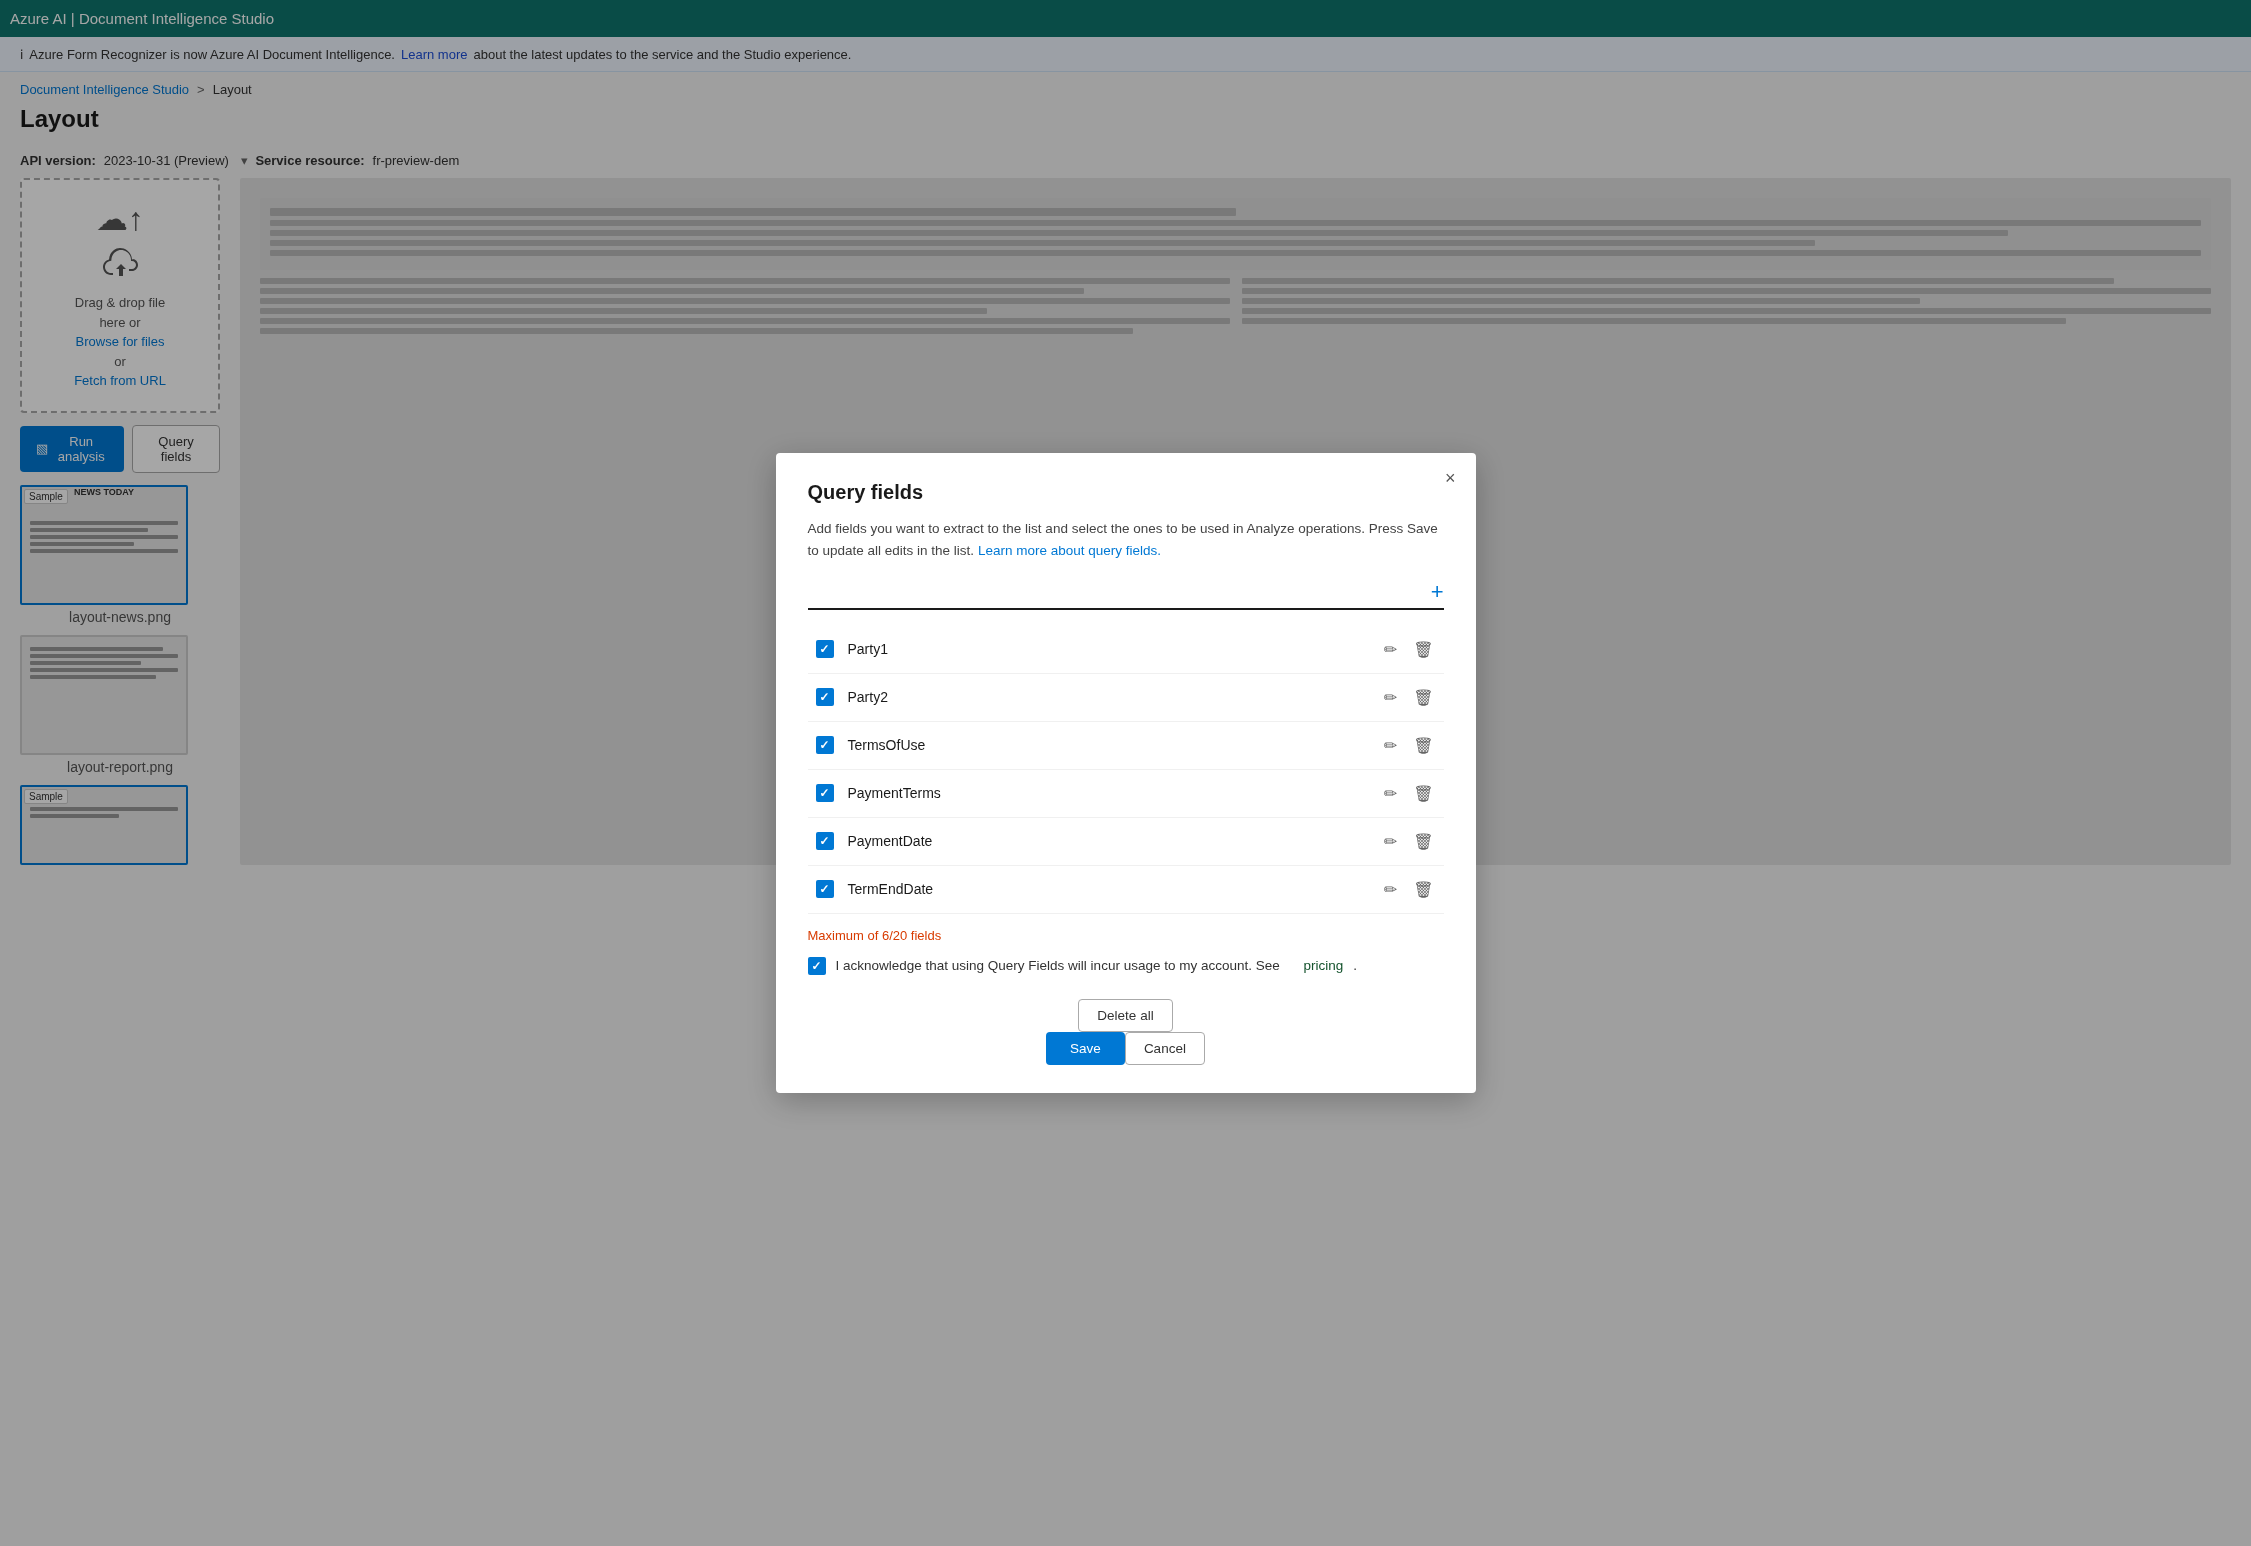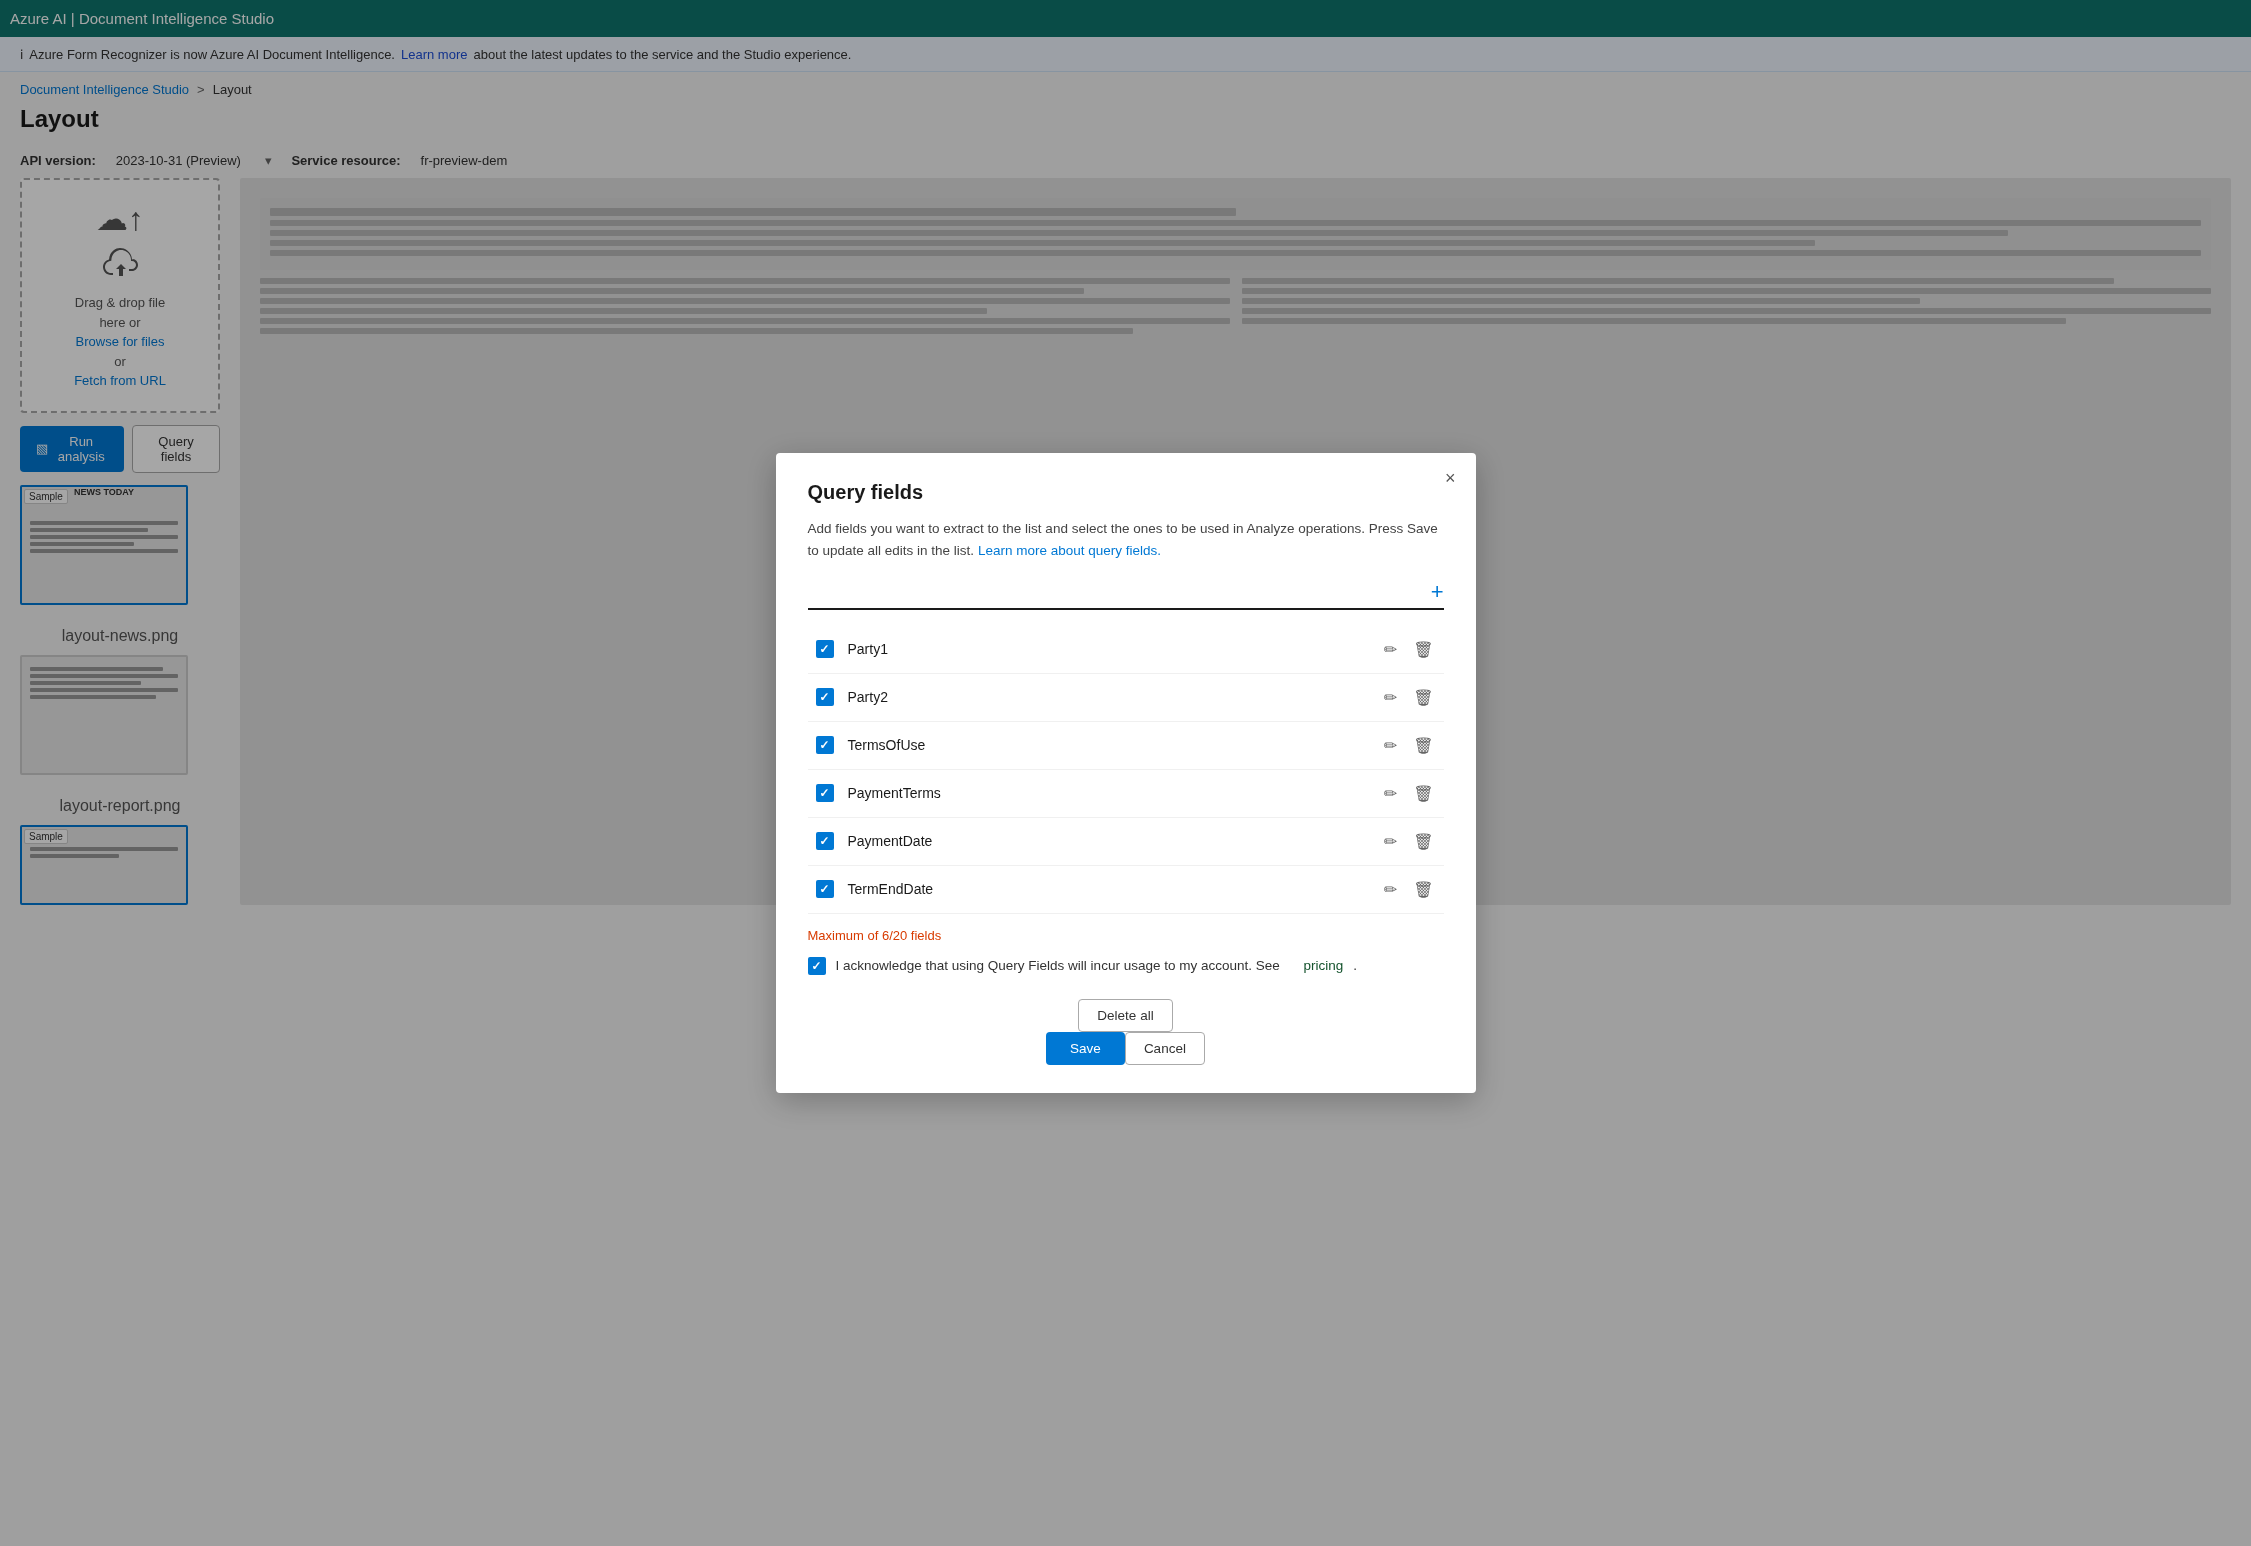--- a/index.html
+++ b/index.html
@@ -53,21 +53,21 @@
       color: #1a1a1a;
     }
 
     
     .api-bar {
       padding: 4px 20px 10px;
       font-size: 13px;
       color: #333;
       display: flex;
       align-items: center;
-      gap: 20px;
+      gap: 8px;
     }
     .api-bar .label { font-weight: 600; }
     .api-bar .value { color: #333; }
     .api-bar .dropdown-arrow { color: #666; cursor: pointer; margin-left: 4px; }
 
     
     .main-content {
       display: flex;
       padding: 0 20px;
       gap: 20px;
@@ -168,23 +168,23 @@
       border-radius: 1px;
     }
     .thumb-title {
       text-align: center;
       font-size: 9px;
       font-weight: bold;
       color: #333;
       margin-bottom: 4px;
     }
     .thumbnail-label {
-      font-size: 16px;
+      font-size: 14px;
       color: #555;
-      margin-top: 22px;
+      margin-top: 4px;
       text-align: center;
     }
 
     
     .overlay {
       position: fixed;
       top: 0; left: 0; right: 0; bottom: 0;
       background: rgba(0,0,0,0.35);
       z-index: 100;
       display: flex;

